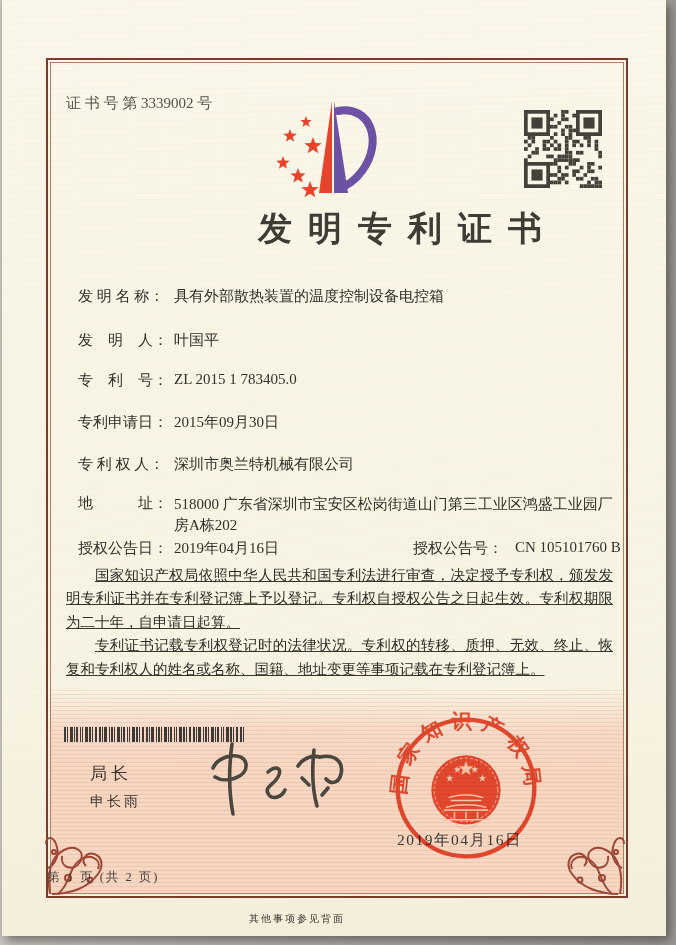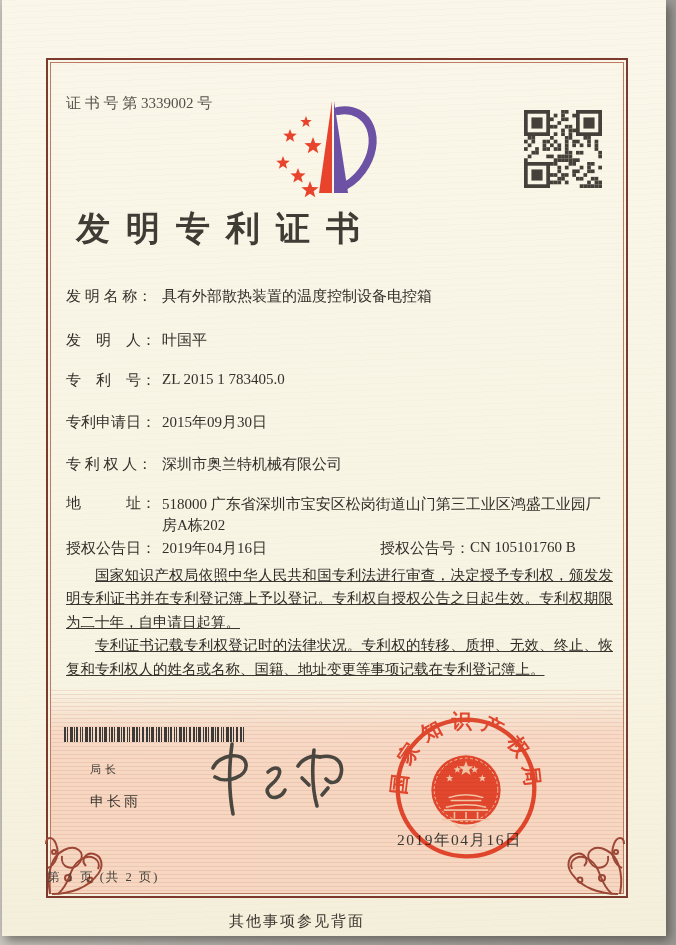--- a/index.html
+++ b/index.html
@@ -27,41 +27,41 @@
   .pink-zone{
     position:absolute;left:3px;right:3px;bottom:3px;height:203px;
     background:
       repeating-linear-gradient(180deg,rgba(205,108,78,.16) 0 1px,transparent 1px 4px),
       linear-gradient(180deg,rgba(246,215,196,0) 0,rgba(246,215,196,.88) 42px,#f6d7c2 85px);
   }
   .cert-number{position:absolute;left:66px;top:94px;font-size:15px;color:#55504a;z-index:3;}
   .logo{position:absolute;left:272px;top:95px;z-index:3;}
   .qr{position:absolute;left:524px;top:110px;z-index:3;}
   .title{
-    position:absolute;left:60px;top:206px;width:480px;text-align:left;
+    position:absolute;left:78px;top:206px;width:480px;text-align:right;
     font-size:34px;font-weight:600;letter-spacing:16px;text-indent:16px;color:#3f3b35;z-index:3;
   }
   .row{position:absolute;left:66px;font-size:15px;z-index:3;display:flex;color:#332f29;}
-  .row .label{flex:0 0 96px;white-space:nowrap;}
+  .row .label{flex:0 0 96px;white-space:nowrap;margin-left:12px;}
   .row .value{white-space:nowrap;}
   .row.addr .value{white-space:normal;width:452px;line-height:21px;}
-  .pair2{position:absolute;left:314px;top:0;display:flex;white-space:nowrap;}
+  .pair2{position:absolute;left:335px;top:0;display:flex;white-space:nowrap;gap:12px;}
   .paras{position:absolute;left:66px;top:564px;width:547px;z-index:3;text-decoration:underline;}
   .paras p{margin:0;font-size:14.5px;line-height:23.4px;text-align:justify;text-indent:2em;color:#2f2c27;}
   .barcode{position:absolute;left:64px;top:727px;z-index:3;}
-  .director-title{position:absolute;left:90px;top:762px;font-size:11px;letter-spacing:4px;z-index:3;color:#3a362f;}
+  .director-title{position:absolute;left:90px;top:762px;font-size:17px;letter-spacing:4px;z-index:3;color:#3a362f;}
   .director-name{position:absolute;left:90px;top:793px;font-size:14px;letter-spacing:3px;z-index:3;color:#3a362f;}
   .signature{position:absolute;left:202px;top:738px;z-index:3;}
   .seal-date{position:absolute;left:397px;top:830px;font-size:15.5px;letter-spacing:1.5px;color:#3d3933;z-index:3;}
   .seal{position:absolute;left:389px;top:711px;z-index:4;mix-blend-mode:multiply;opacity:.94;}
   .flourish{position:absolute;z-index:4;}
   .flourish.fl-left{left:44px;top:806px;}
   .flourish.fl-right{left:534px;top:806px;transform:scaleX(-1);}
   .page-info{position:absolute;left:47px;top:869px;width:500px;text-align:left;font-size:12.5px;letter-spacing:2px;color:#45403a;z-index:5;}
-  .back-note{position:absolute;left:47px;top:912px;width:500px;text-align:center;font-size:15px;letter-spacing:2px;color:#3a362f;z-index:3;}
+  .back-note{position:absolute;left:47px;top:912px;width:500px;text-align:center;font-size:10px;letter-spacing:2px;color:#3a362f;z-index:3;}
 </style>
 </head>
 <body>
 
 <div class="page">
   <div class="paper"></div>
 
   <div class="frame">
     <div class="frame-inner"></div>
     <div class="pink-zone"></div>

